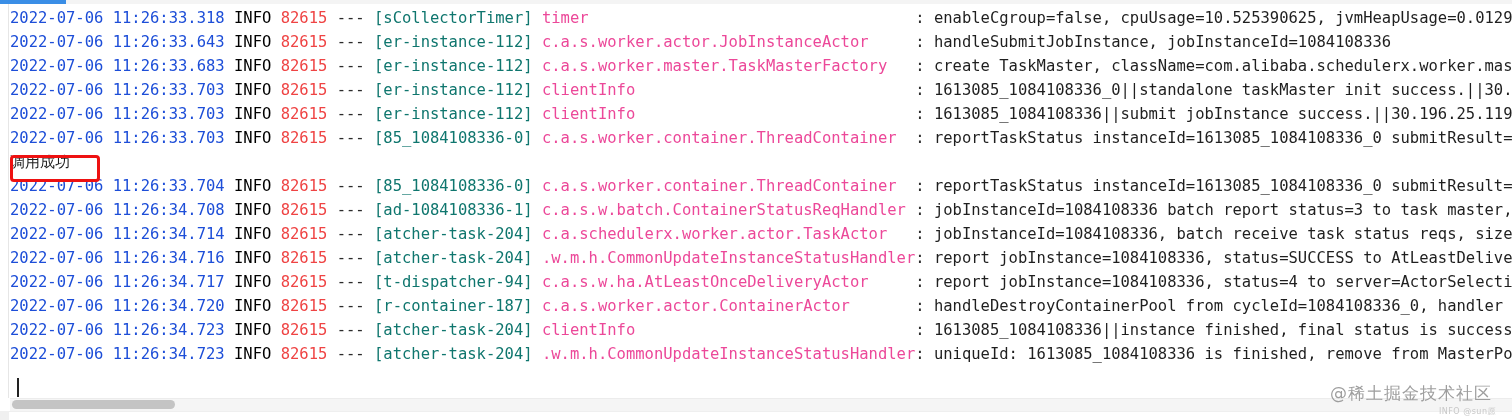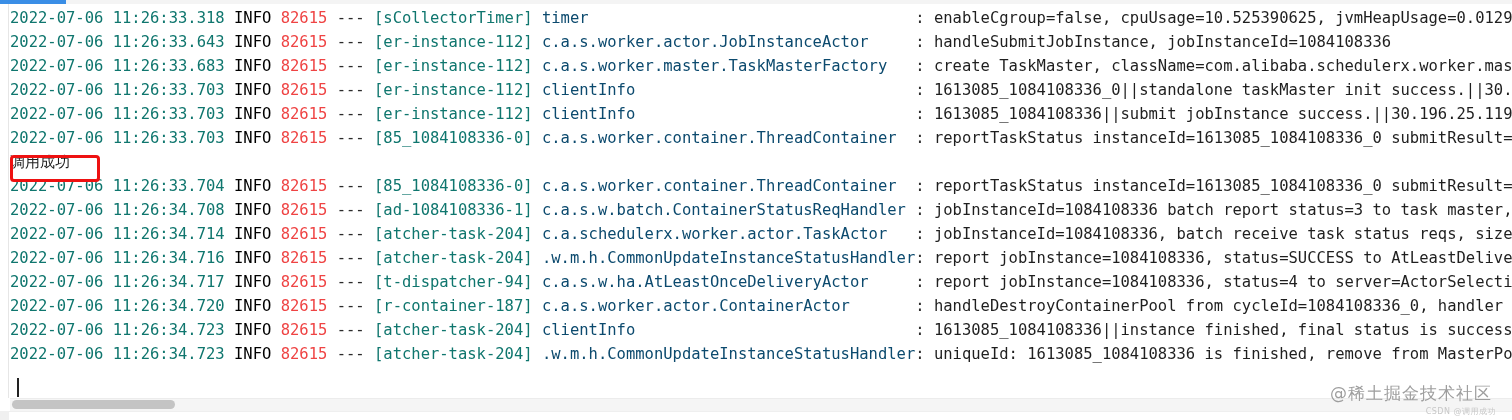--- a/index.html
+++ b/index.html
@@ -65,26 +65,26 @@
 
   .log-line {
     height: 24px;
     line-height: 24px;
     font-size: 15.5px;
     letter-spacing: 0px;
     white-space: pre;
     color: #2b2b2b;
   }
 
-  .ts       { color: #0f766e; }
+  .ts       { color: #1d4ed8; }
   .level    { color: #000000; text-align: center; }
   .pid      { color: #ef4444; }
   .dash     { color: #2b2b2b; }
   .thread   { color: #0f766e; }
-  .logger   { color: #0c4a6e; }
+  .logger   { color: #ec4899; }
   .sep      { color: #2b2b2b; }
   .msg      { color: #1f1f1f; }
 
   
   .anno-line {
     height: 24px;
     line-height: 24px;
     font-size: 15px;
     font-family: "DejaVu Sans", "Liberation Sans", sans-serif;
     color: #1f1f1f;
@@ -190,15 +190,15 @@
 
   <div id="caret"></div>
 
   <div id="hscroll-track"></div>
   <div id="hscroll-thumb"></div>
 
   <div id="bottom-strip"></div>
   <div id="bottom-strip-left"></div>
 
   <div id="watermark">@稀土掘金技术社区</div>
-  <div id="watermark-sub">CSDN @调用成功</div>
+  <div id="watermark-sub">INFO @sun愿</div>
 
 </div>
 
 </body></html>

